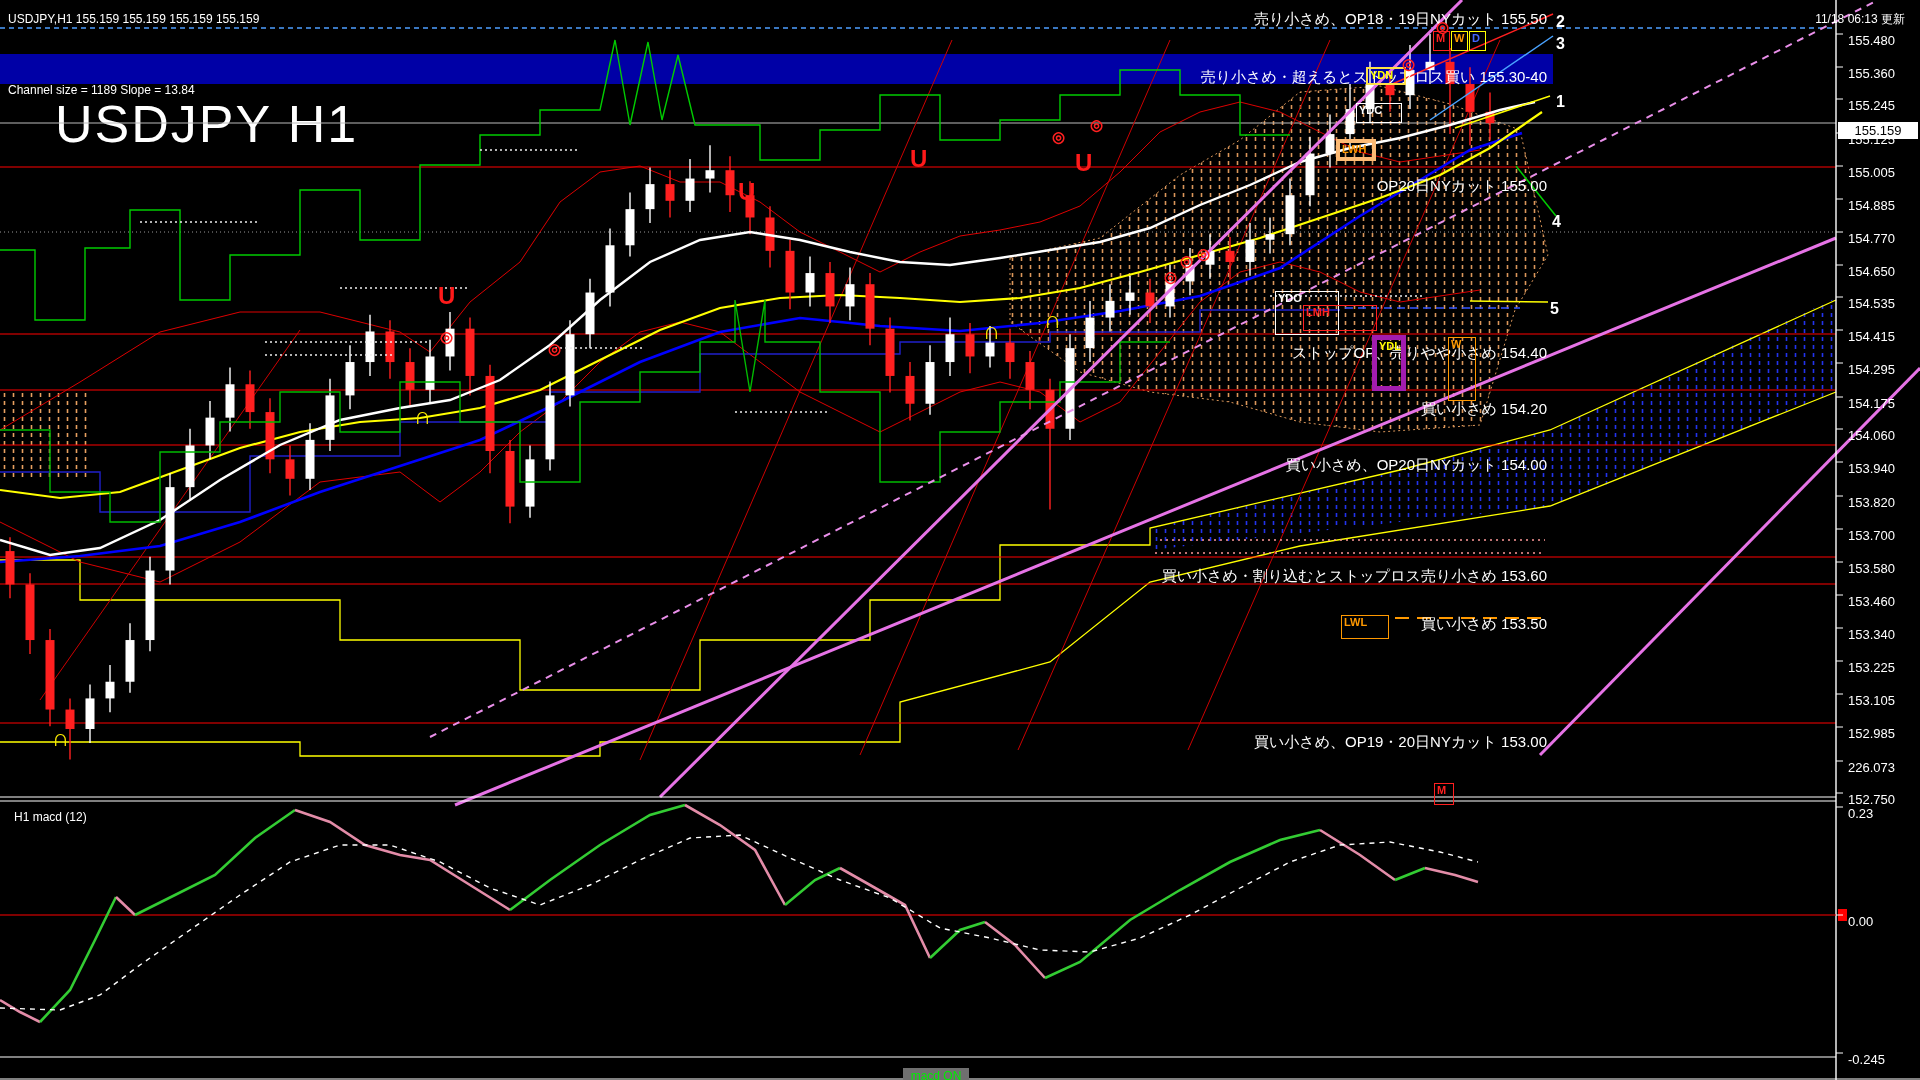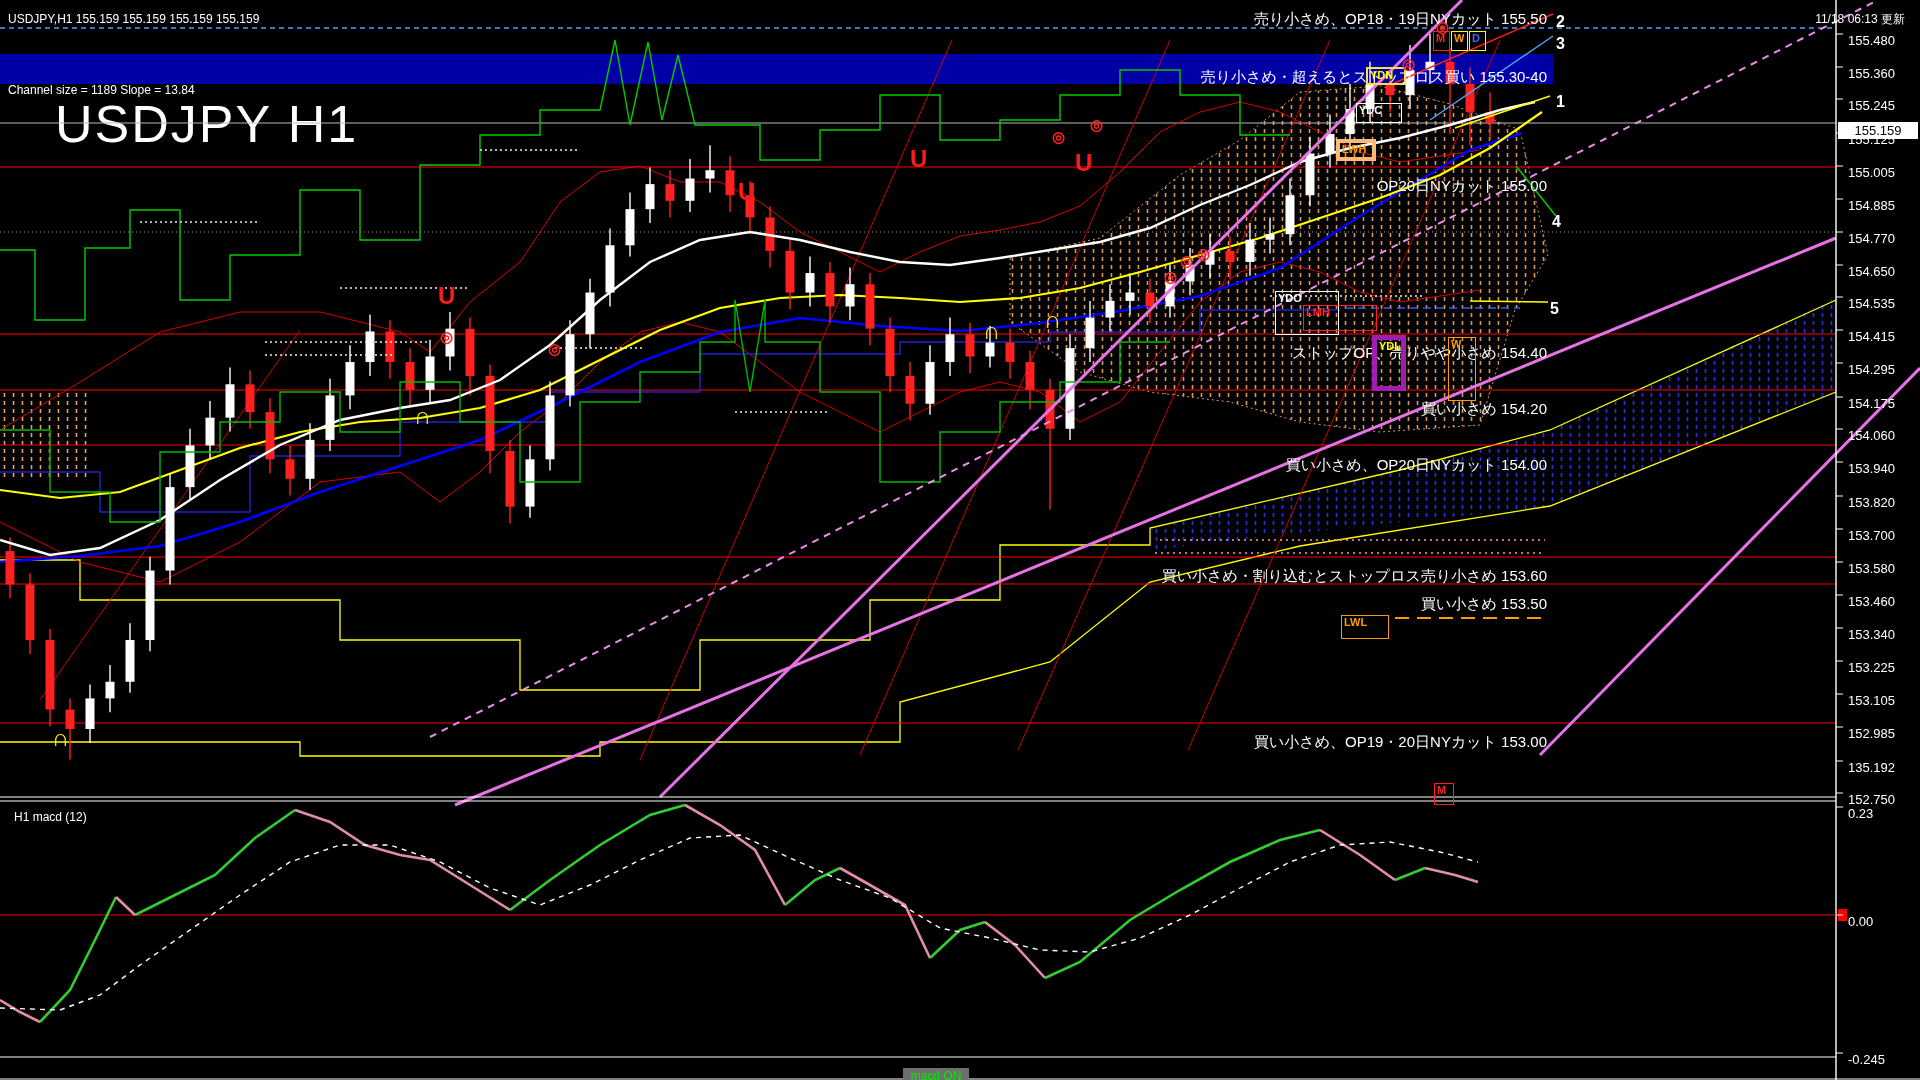--- a/index.html
+++ b/index.html
@@ -314,32 +314,32 @@
       <div class="axis-label" style="top:421px">154.060</div>
       <div class="axis-label" style="top:454px">153.940</div>
       <div class="axis-label" style="top:488px">153.820</div>
       <div class="axis-label" style="top:521px">153.700</div>
       <div class="axis-label" style="top:554px">153.580</div>
       <div class="axis-label" style="top:587px">153.460</div>
       <div class="axis-label" style="top:620px">153.340</div>
       <div class="axis-label" style="top:653px">153.225</div>
       <div class="axis-label" style="top:686px">153.105</div>
       <div class="axis-label" style="top:719px">152.985</div>
-      <div class="axis-label" style="top:753px">135.192</div>
+      <div class="axis-label" style="top:753px">226.073</div>
       <div class="axis-label" style="top:785px">152.750</div>
       <div class="axis-label" style="top:799px">0.23</div>
       <div class="axis-label" style="top:907px">0.00</div>
       <div class="axis-label" style="top:1045px">-0.245</div>
       <div class="ann" style="top:3px">売り小さめ、OP18・19日NYカット 155.50</div>
       <div class="ann" style="top:170px">OP20日NYカット 155.00</div>
       <div class="ann" style="top:337px">ストップOP、売りやや小さめ 154.40</div>
       <div class="ann" style="top:393px">買い小さめ 154.20</div>
       <div class="ann" style="top:449px">買い小さめ、OP20日NYカット 154.00</div>
       <div class="ann" style="top:560px">買い小さめ・割り込むとストップロス売り小さめ 153.60</div>
-      <div class="ann" style="top:588px">買い小さめ 153.50</div>
+      <div class="ann" style="top:608px">買い小さめ 153.50</div>
       <div class="ann" style="top:726px">買い小さめ、OP19・20日NYカット 153.00</div>
       <div class="bx" style="left:1433px;top:24px;width:17px;height:20px;border:1px solid #ff2020;color:#ff2020">M</div>
       <div class="bx" style="left:1451px;top:24px;width:17px;height:20px;border:1px solid #ffff00;color:#ff9900">W</div>
       <div class="bx" style="left:1469px;top:24px;width:17px;height:20px;border:1px solid #ffff00;color:#4466ff">D</div>
       <div class="bx" style="left:1366px;top:60px;width:40px;height:18px;border:2px solid #fde047;color:#ffff00">YDN</div>
       <div class="bx" style="left:1356px;top:96px;width:46px;height:20px;border:1px solid #ffffff;color:#ffffff">YDC</div>
       <div class="bx" style="left:1336px;top:132px;width:40px;height:22px;border:4px solid #fdba74;color:#ff9900">LWH</div>
       <div class="bx" style="left:1275px;top:284px;width:64px;height:44px;border:1px solid #ffffff;color:#ffffff">YDO</div>
       <div class="bx" style="left:1303px;top:298px;width:74px;height:26px;border:1px solid #ff2020;color:#ff2020">LMH</div>
       <div class="bx" style="left:1372px;top:328px;width:34px;height:56px;border:5px solid #a21caf;color:#ffff00">YDL</div>

